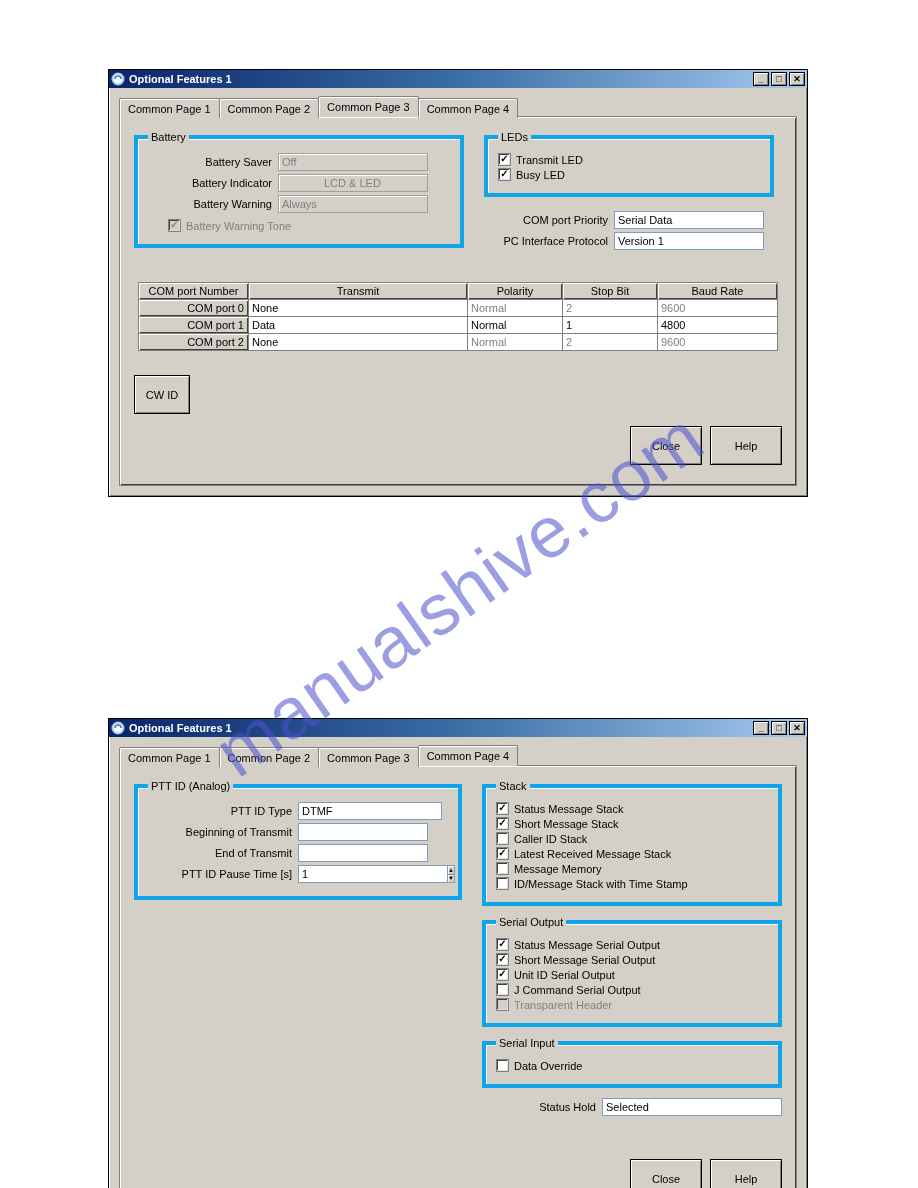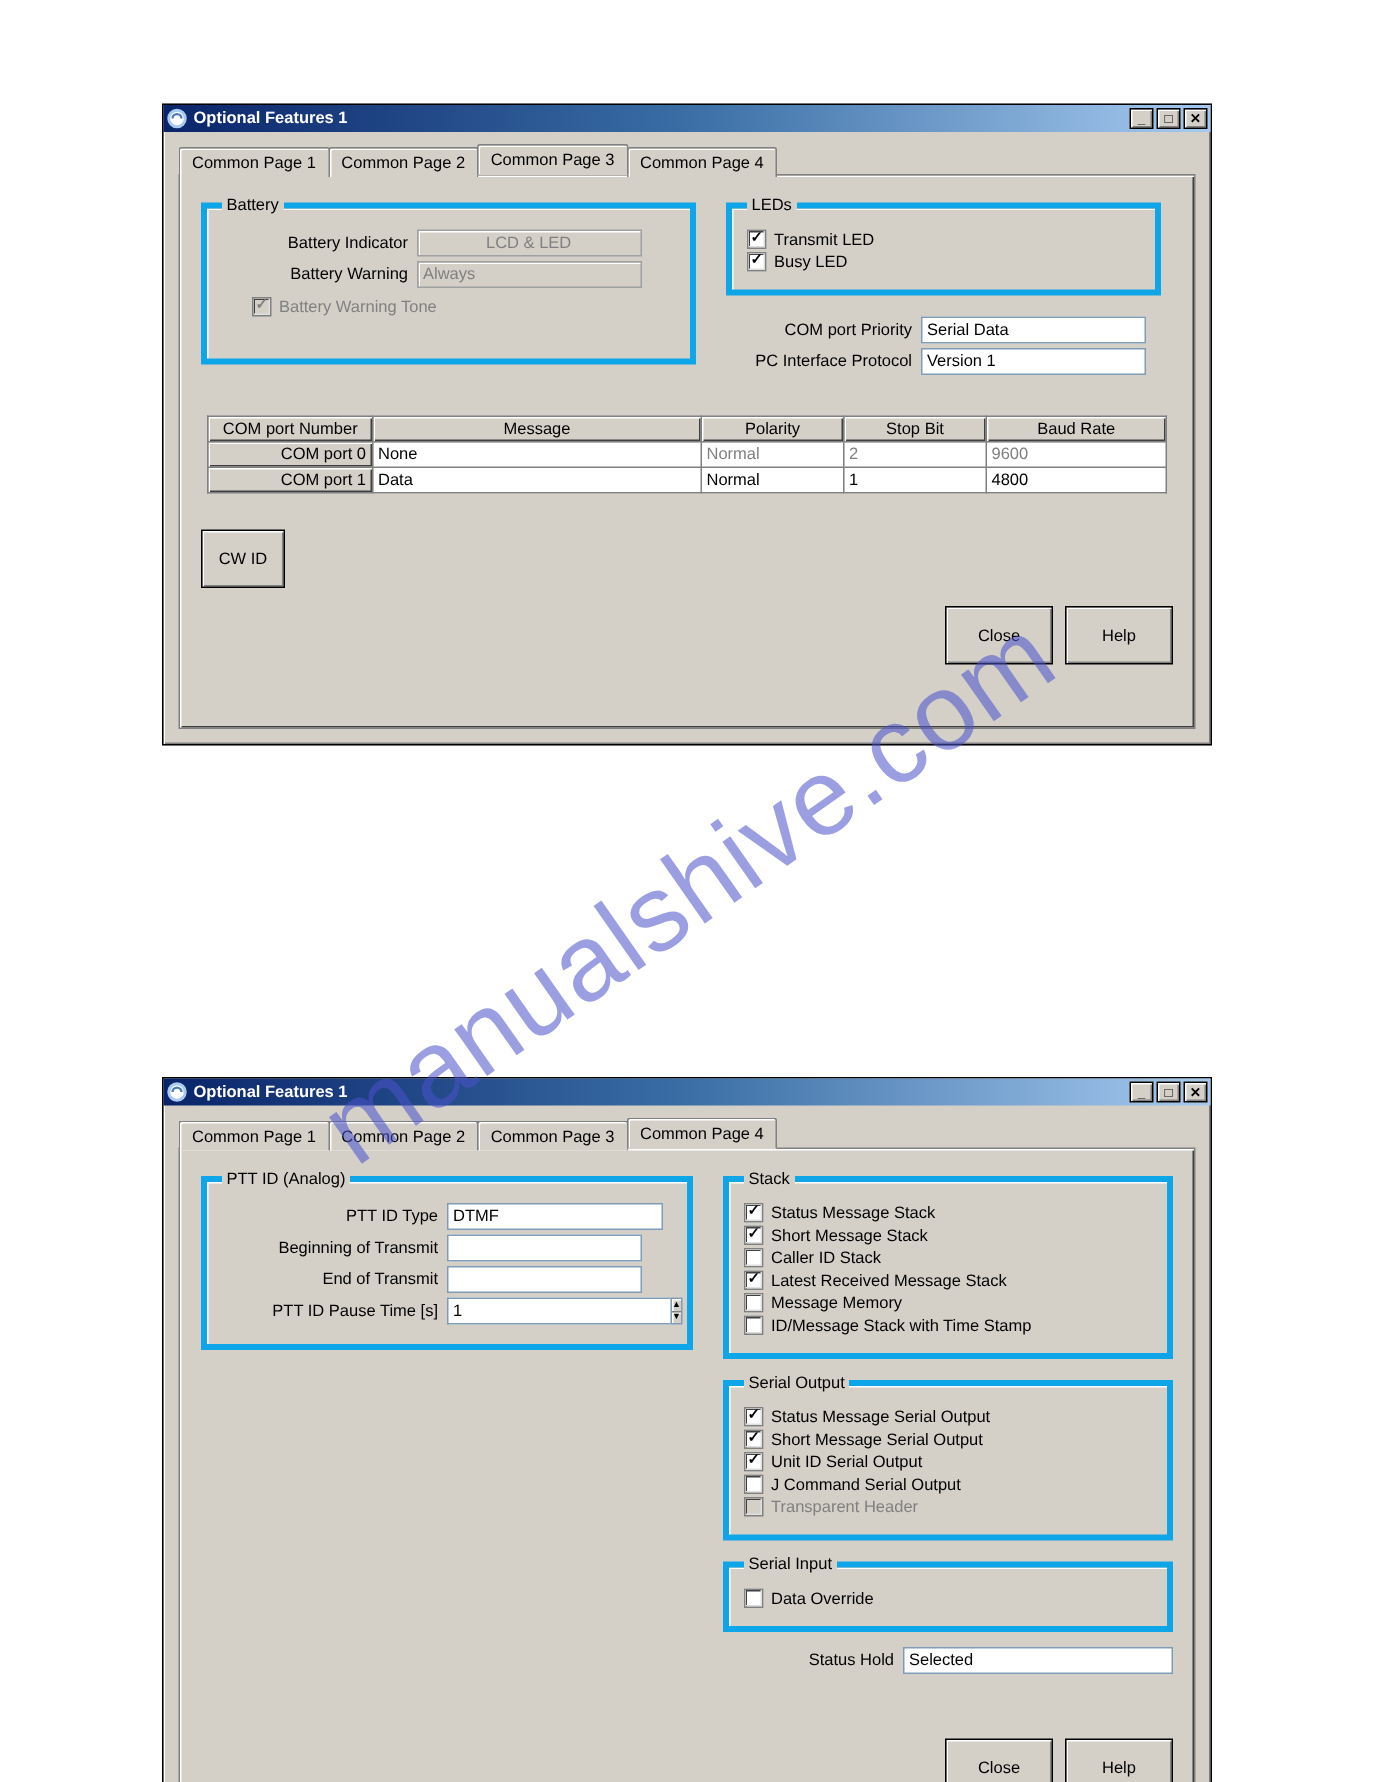--- a/index.html
+++ b/index.html
@@ -80,20 +80,24 @@
         <div class="tab active">Common Page 3</div>
         <div class="tab">Common Page 4</div>
       </div>
       <div class="tabpanel" style="min-height:370px;">
 
         <div style="display:flex; gap:20px;">
 
           <fieldset class="gbox" style="width:330px;">
             <legend>Battery</legend>
             <div class="row">
+              <div class="lbl" style="width:130px;">Battery Saver</div>
+              <input class="textbox disabled" readonly="" style="width: 150px;" value="Off">
+            </div>
+            <div class="row">
               <div class="lbl" style="width:130px;">Battery Indicator</div>
               <input class="textbox disabled" readonly="" style="width: 150px; padding-left: 45px;" value="LCD &amp; LED">
             </div>
             <div class="row">
               <div class="lbl" style="width:130px;">Battery Warning</div>
               <input class="textbox disabled" readonly="" style="width: 150px;" value="Always">
             </div>
             <div class="chk disabled checked" style="margin-top:6px; margin-left:20px;">
               <span class="box"></span>
                 <span>Battery Warning Tone</span>
@@ -130,40 +134,47 @@
             <colgroup>
                 <col style="width:110px">
                 <col>
                 <col style="width:95px">
                 <col style="width:95px">
                 <col style="width:120px">
               </colgroup>
             <thead>
               <tr>
                 <th>COM port Number</th>
-                <th>Message</th>
+                <th>Transmit</th>
                 <th>Polarity</th>
                 <th>Stop Bit</th>
                 <th>Baud Rate</th>
               </tr>
             </thead>
             <tbody id="w1-tbody">
                 <tr>
                   <td class="rh">COM port 0</td>
                   <td class="cell">None</td>
                   <td class="cell dis">Normal</td>
                   <td class="cell dis">2</td>
                   <td class="cell dis">9600</td>
                 </tr>
                 <tr>
                   <td class="rh">COM port 1</td>
                   <td class="cell">Data</td>
                   <td class="cell">Normal</td>
                   <td class="cell">1</td>
                   <td class="cell">4800</td>
+                </tr>
+                <tr>
+                  <td class="rh">COM port 2</td>
+                  <td class="cell">None</td>
+                  <td class="cell dis">Normal</td>
+                  <td class="cell dis">2</td>
+                  <td class="cell dis">9600</td>
                 </tr>
               </tbody>
           </table>
         </div>
 
         <div style="margin-top:24px;">
           <span class="btn" style="min-width:56px;">CW ID</span>
         </div>
 
         <div class="footer-btns">

